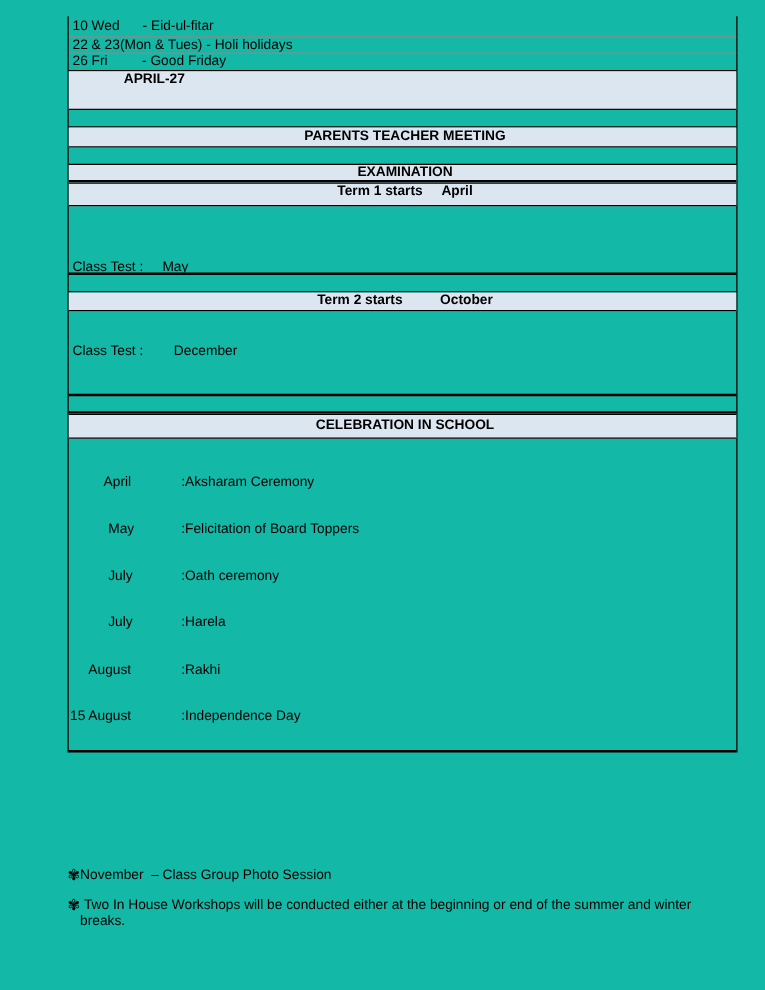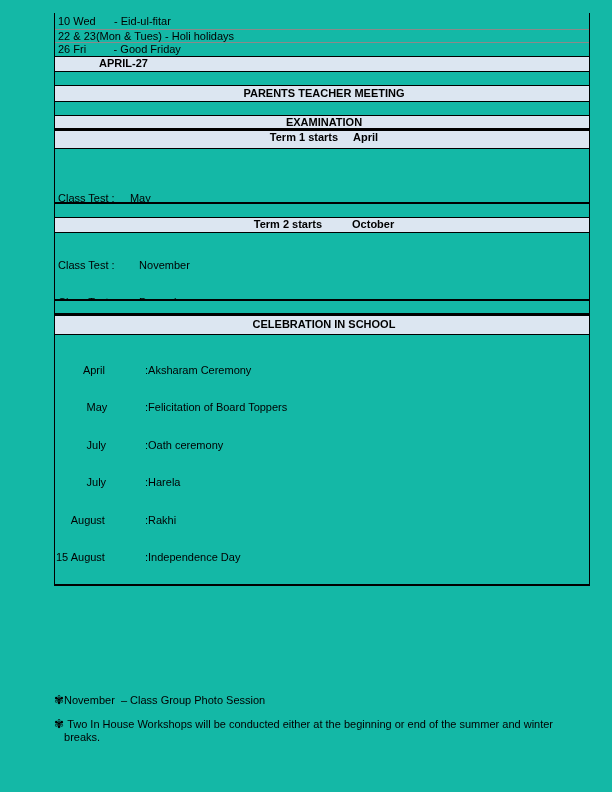--- a/index.html
+++ b/index.html
@@ -24,21 +24,21 @@
   .bold{font-weight:bold;}
   .band{
     background:#dce6f1;
     font-weight:bold;
     text-align:center;
     padding-left:4px;
   }
   .band-left{text-align:left;padding-left:44px;}
   .h-r1{height:16.5px;line-height:16px;}
   .h-r2{height:13.5px;line-height:12.5px;}
-  .h-april{height:15px;line-height:13.5px;}
+  .h-april{height:31px;line-height:13.5px;}
   .h-01{height:14.5px;line-height:13.5px;border-bottom-width:2.5px;}
   .h-sp1{height:14.5px;}
   .h-ptmband{height:16px;line-height:15px;}
   .cell{padding-left:0;}
   .ptm-cell{height:84.5px;padding-top:3px;border-bottom-width:2px;}
   .ptm-line{padding-left:8px;line-height:13.3px;white-space:pre;}
   .star{display:inline-block;width:26px;}
   .h-sp2{height:13.5px;}
   .h-examband{height:14.5px;line-height:13px;border-bottom-width:2px;}
   .h-term1{height:19px;line-height:13.5px;border-top:1px solid #000;}
@@ -98,21 +98,20 @@
       
       
       
     </div>
 
     <div class="t-row h-sp3"></div>
 
     <div class="t-row band h-term2"><span>Term 2 starts</span><span class="term-month-2">October</span></div>
 
     <div class="t-row cell exam2-cell">
-      <div class="exam-line">Class Test :        November</div>
       <div class="exam-line">Class Test :        December</div>
       
       
       
     </div>
 
     <div class="t-row h-sp4"></div>
 
     <div class="t-row band h-celebband">CELEBRATION IN SCHOOL</div>
 

